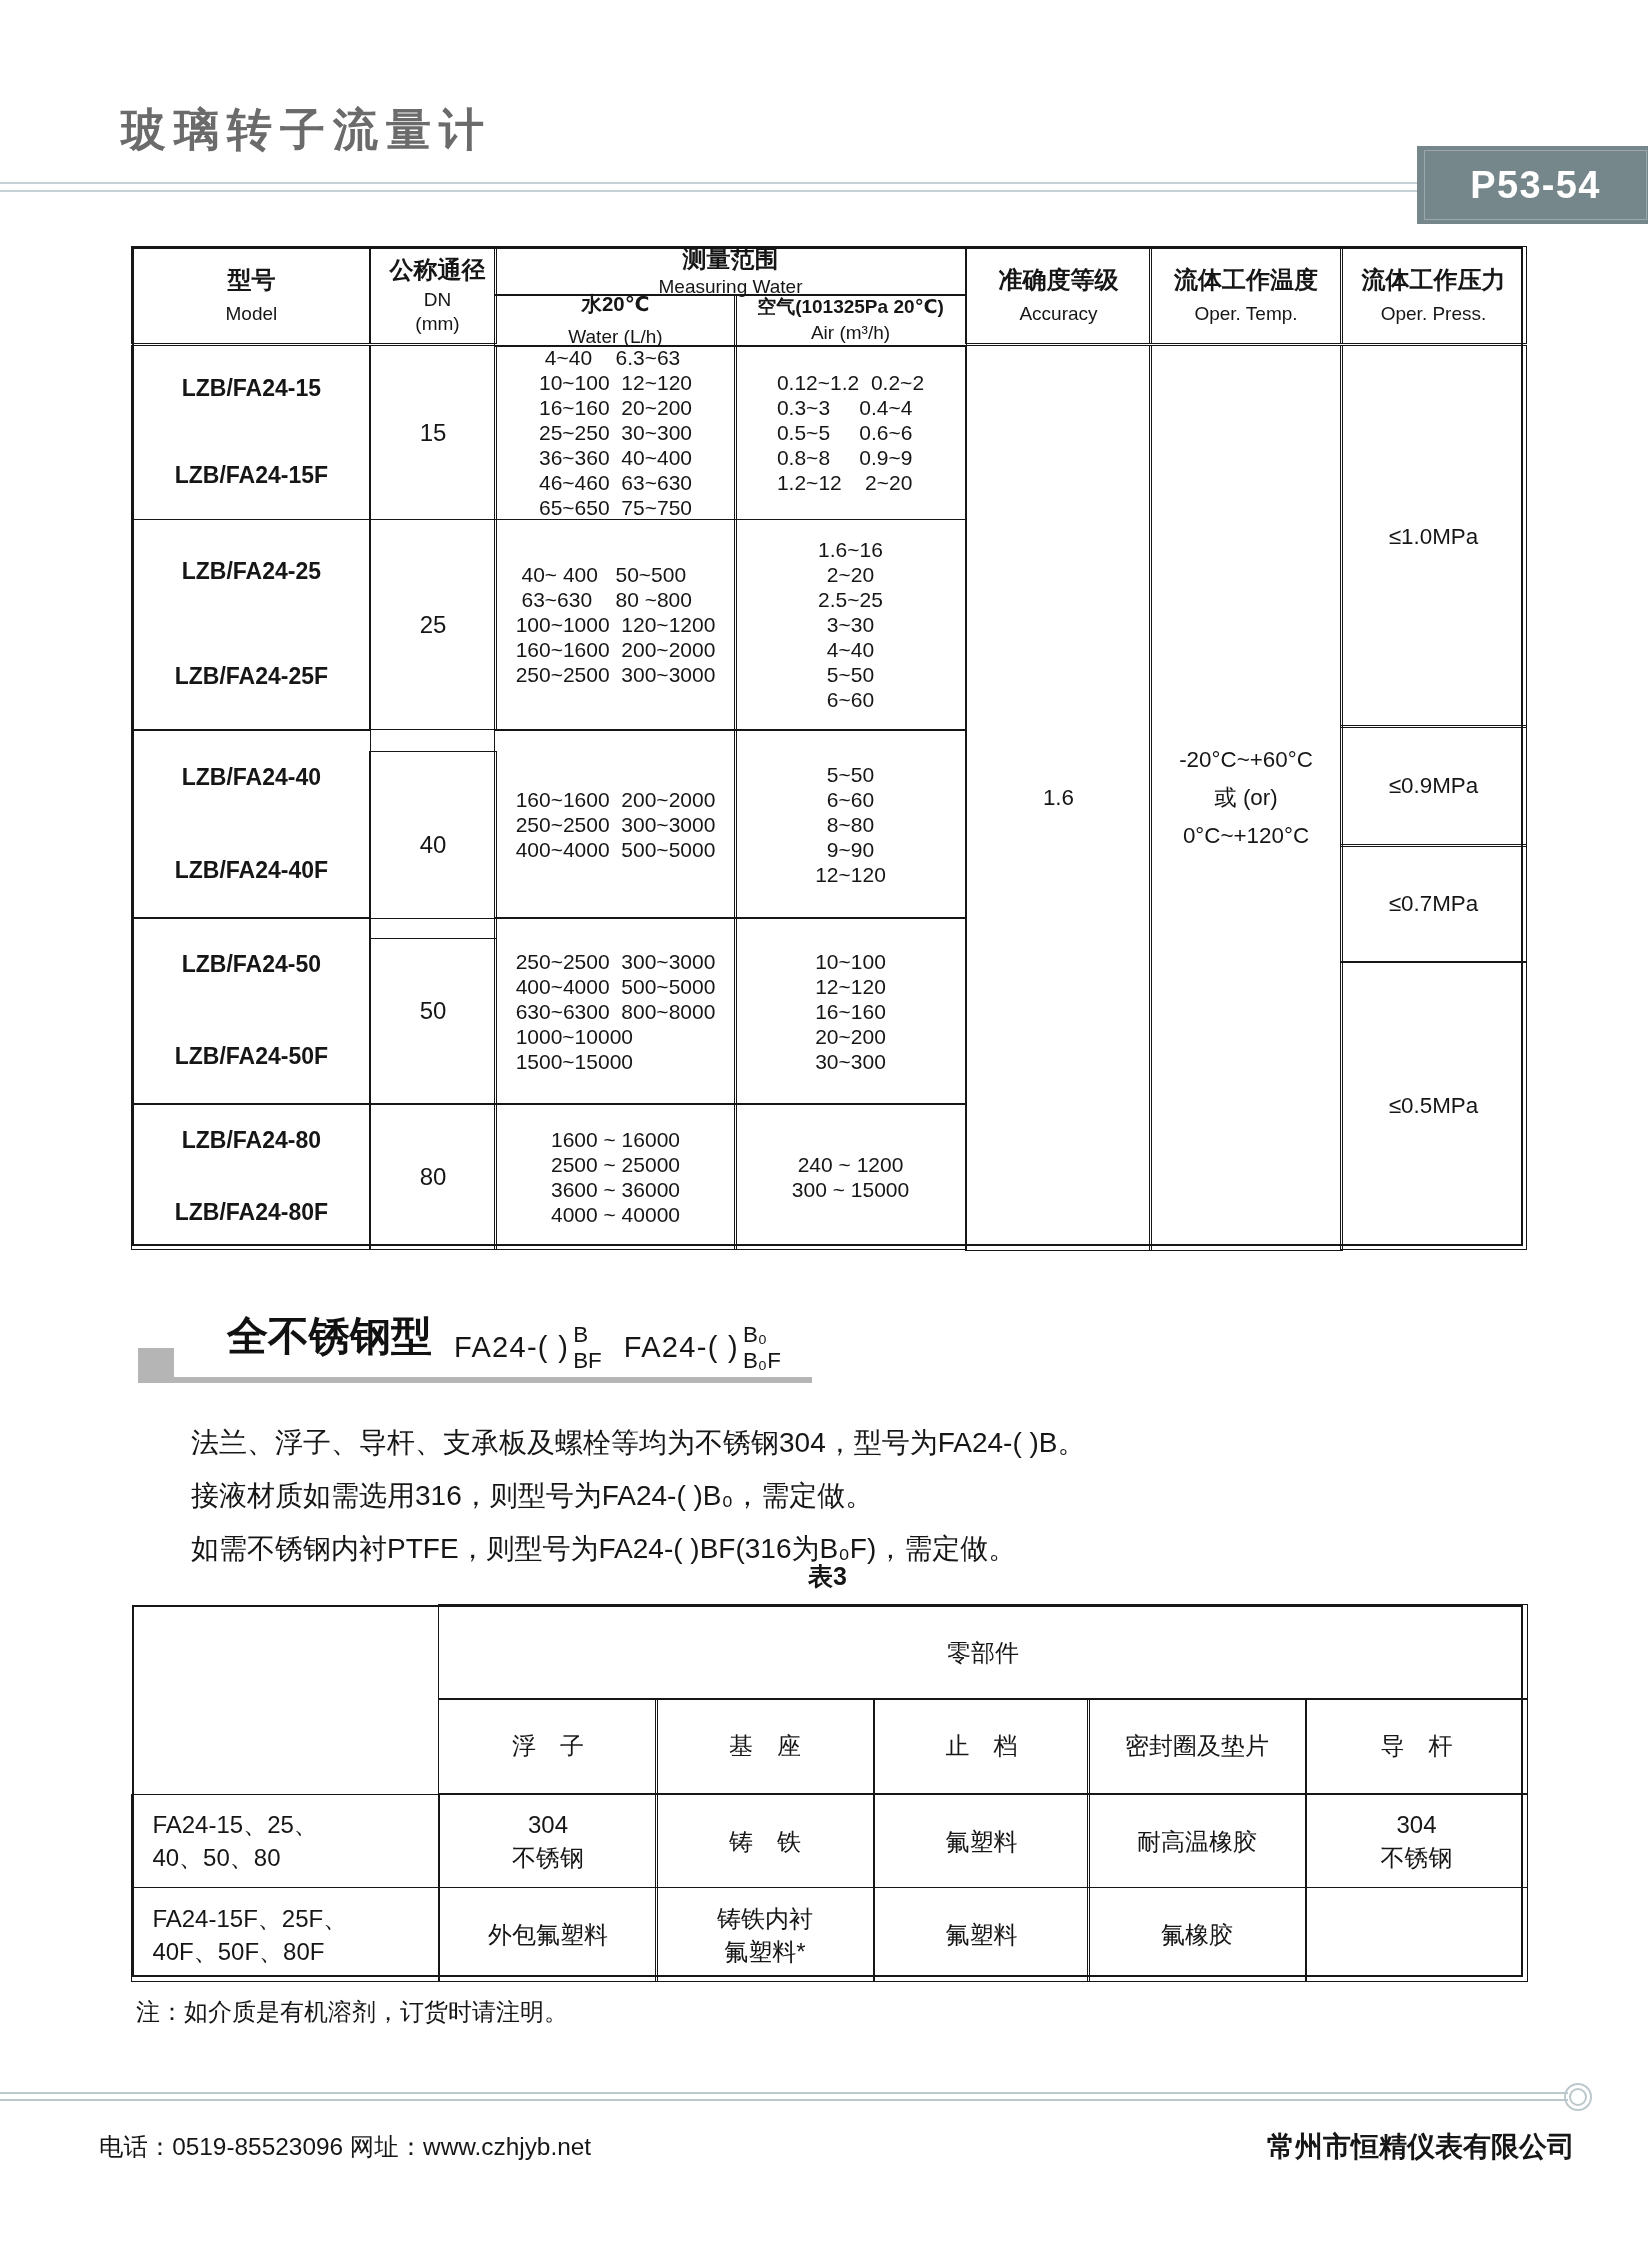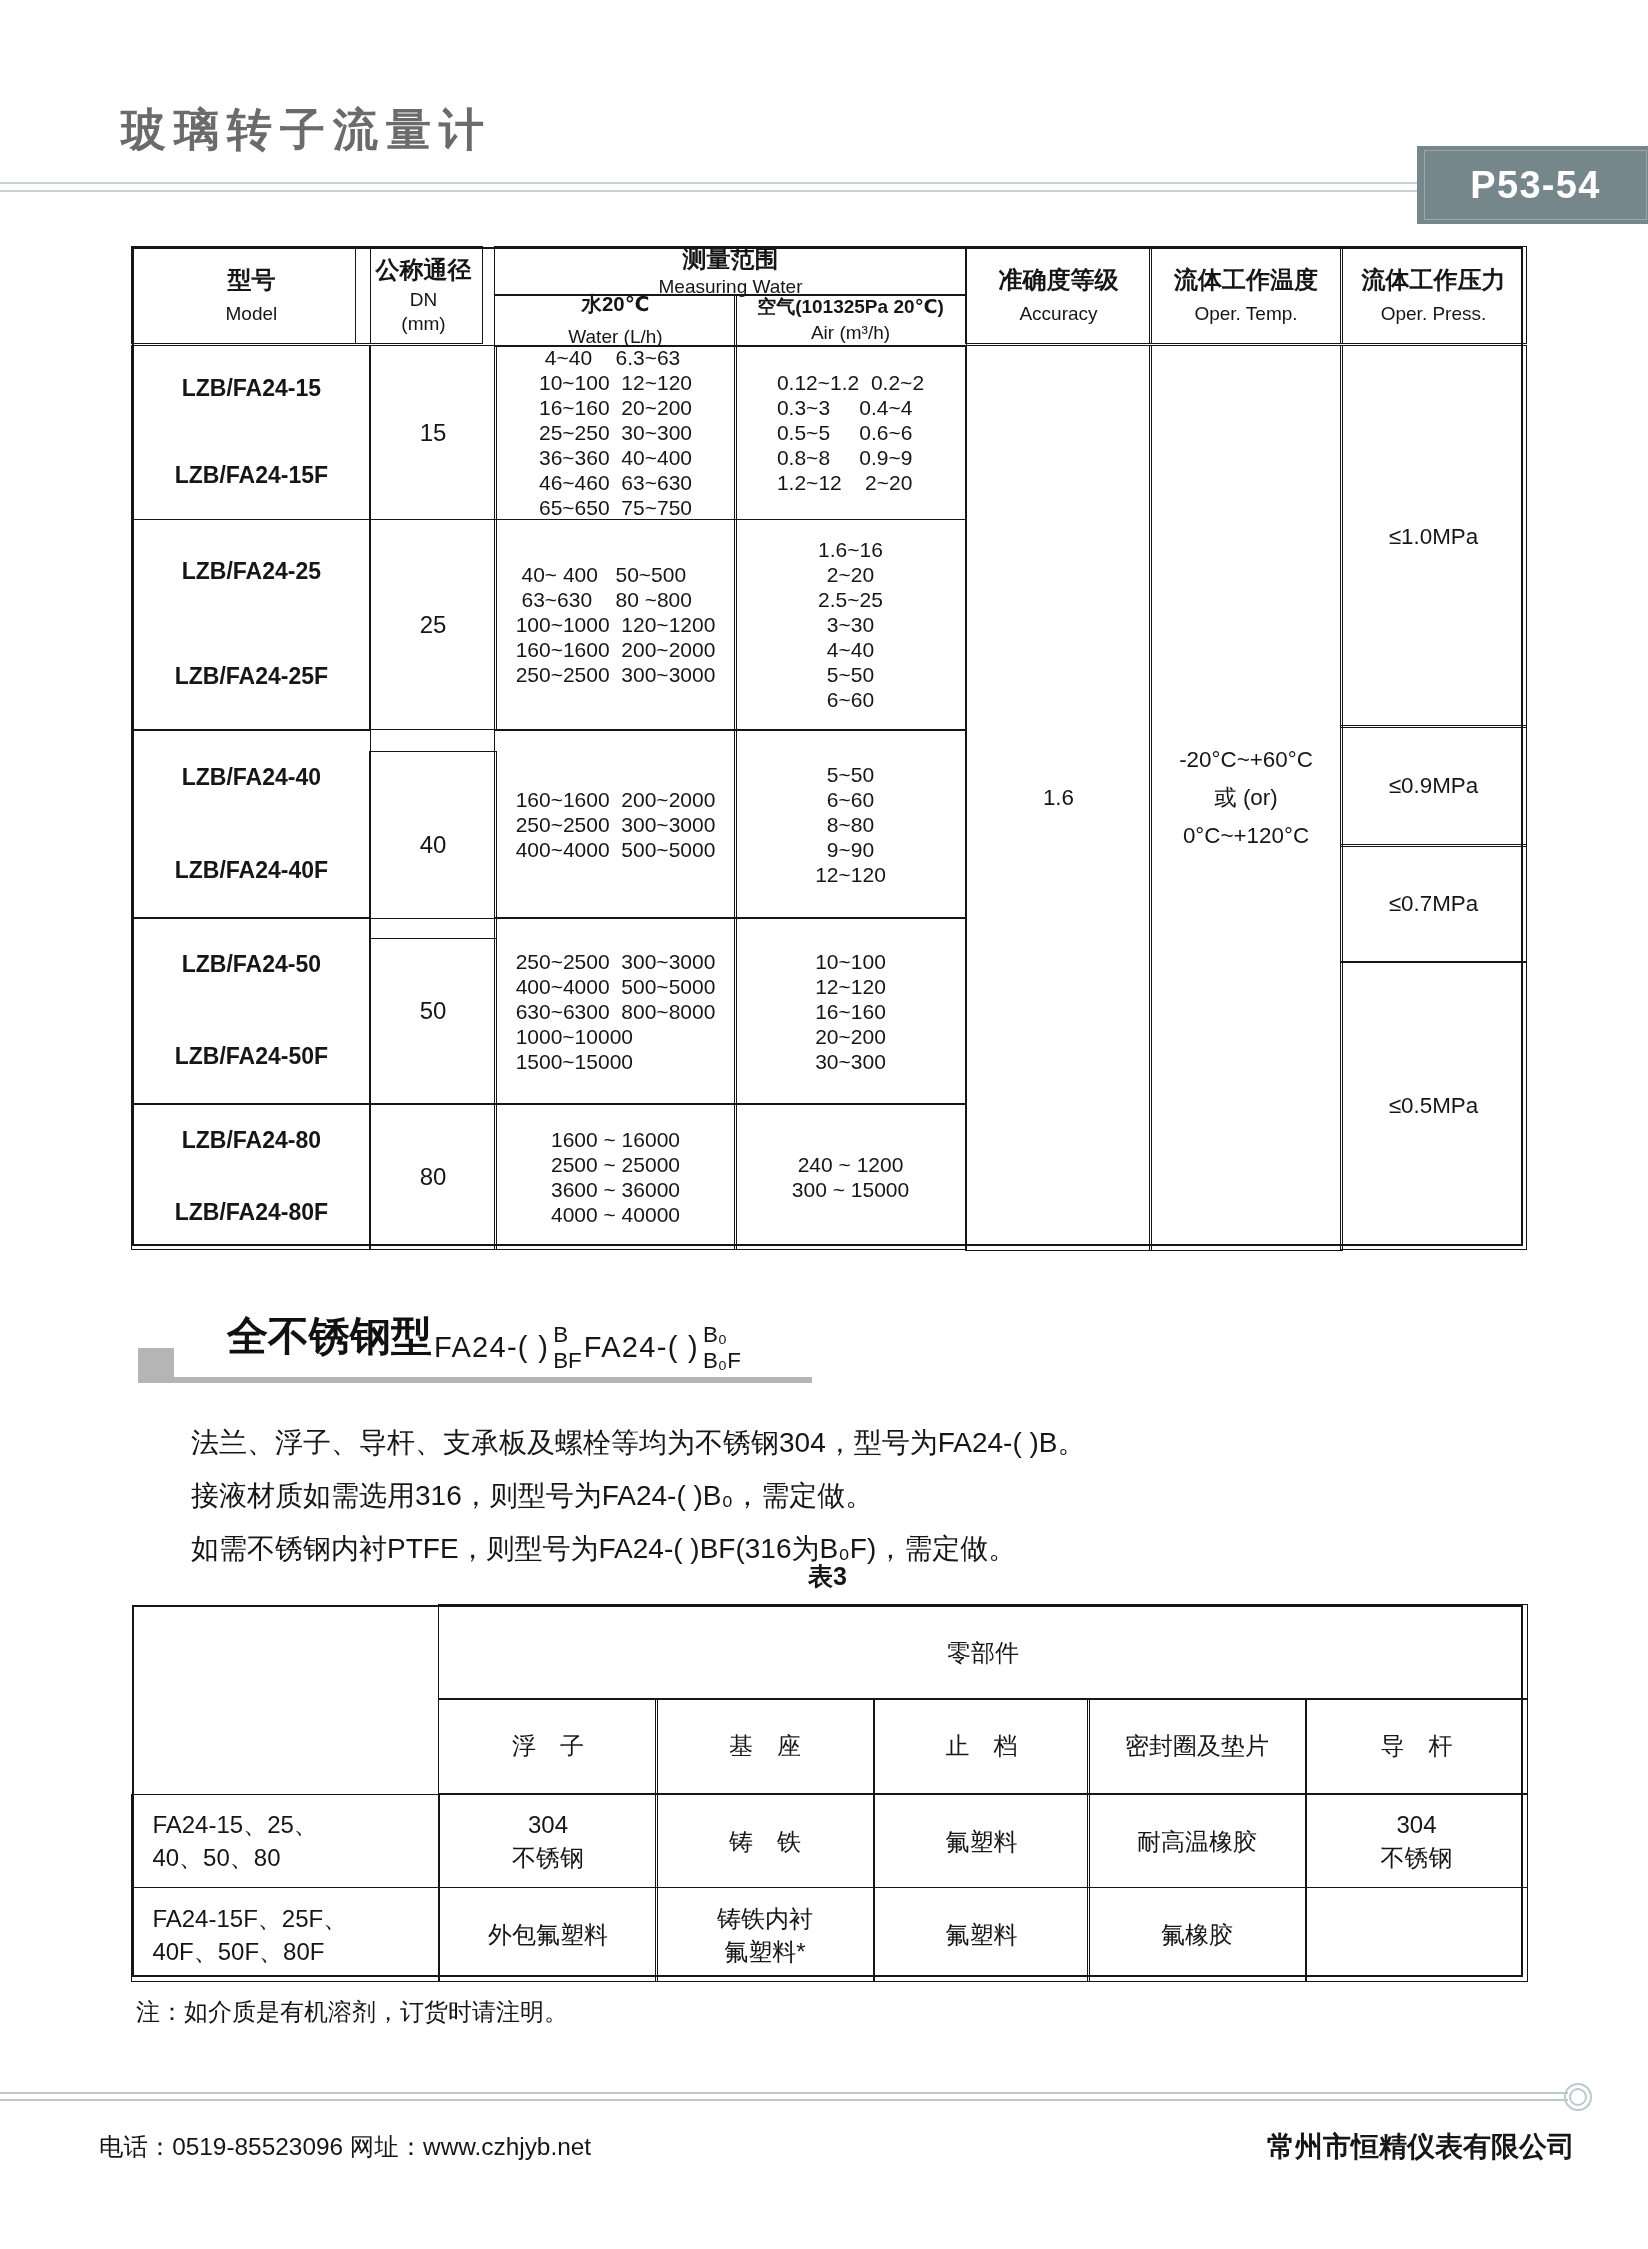--- a/index.html
+++ b/index.html
@@ -42,21 +42,21 @@
   .dn-cell { font-size:24px; }
   .acc-cell, .press-cell { font-size:22.4px; }
   .temp-cell .ln { font-size:22.4px; line-height:38px; text-align:center; }
   #spec-table .temp-cell .ln { font-size:22.4px; line-height:38px; }
 
   
   #sec-bullet { position:absolute; left:138px; top:1348px; width:36px; height:34px; background:#b5b5b5; }
   #sec-bar { position:absolute; left:138px; top:1377px; width:674px; height:6px; background:#b5b5b5; }
   #section-heading { position:absolute; left:227px; top:1309px; display:flex; align-items:center; }
   .sh-title { font-size:41px; font-weight:bold; color:#111; }
-  .variant { display:inline-flex; align-items:center; margin-left:2px; transform:translateY(10.5px); }
+  .variant { display:inline-flex; align-items:center; margin-left:22px; transform:translateY(10.5px); }
   .v-prefix { font-size:29px; letter-spacing:1.3px; }
   .v-stack { display:inline-flex; flex-direction:column; text-align:left; margin-left:4px; }
   .v-stack span { font-size:22.4px; line-height:26px; }
   #section-paragraphs { position:absolute; left:191px; top:1416px; }
   #section-paragraphs .ln { font-size:28px; line-height:53px; white-space:pre; }
 
   
   #parts-caption { position:absolute; left:132px; top:1560px; width:1391px; text-align:center;
     font-size:25px; font-weight:bold; }
   #parts-table .cell { font-size:24px; }
@@ -86,21 +86,21 @@
     <div class="inner"></div>
     <span class="txt">P53-54</span>
   </div>
 
   <div id="spec-table" class="tbl" style="left:132px;top:247px;width:1391px;height:999px;">
 
     <div class="cell" style="left:-2.6px;top:-2.6px;width:240px;height:98px;">
       <span class="zh">型号</span>
       <span class="en">Model</span>
     </div>
-    <div class="cell" style="left:221px;top:-2.6px;width:128px;height:98px;padding-left:9px;">
+    <div class="cell" style="left:235px;top:-2.6px;width:128px;height:98px;padding-left:9px;">
       <span class="zh">公称通径</span>
       <span class="en" style="margin-top:2.6px;">DN</span>
       <span class="en" style="margin-top:0;">(mm)</span>
     </div>
     <div class="cell" style="left:360px;top:-2.6px;width:473px;height:50px;">
       <span class="zh">测量范围</span>
       <span class="en" style="margin-top:1.3px;">Measuring Water</span>
     </div>
     <div class="cell" style="left:360px;top:45px;width:243px;height:53px;">
       <span class="zh-sm">水20℃</span>

